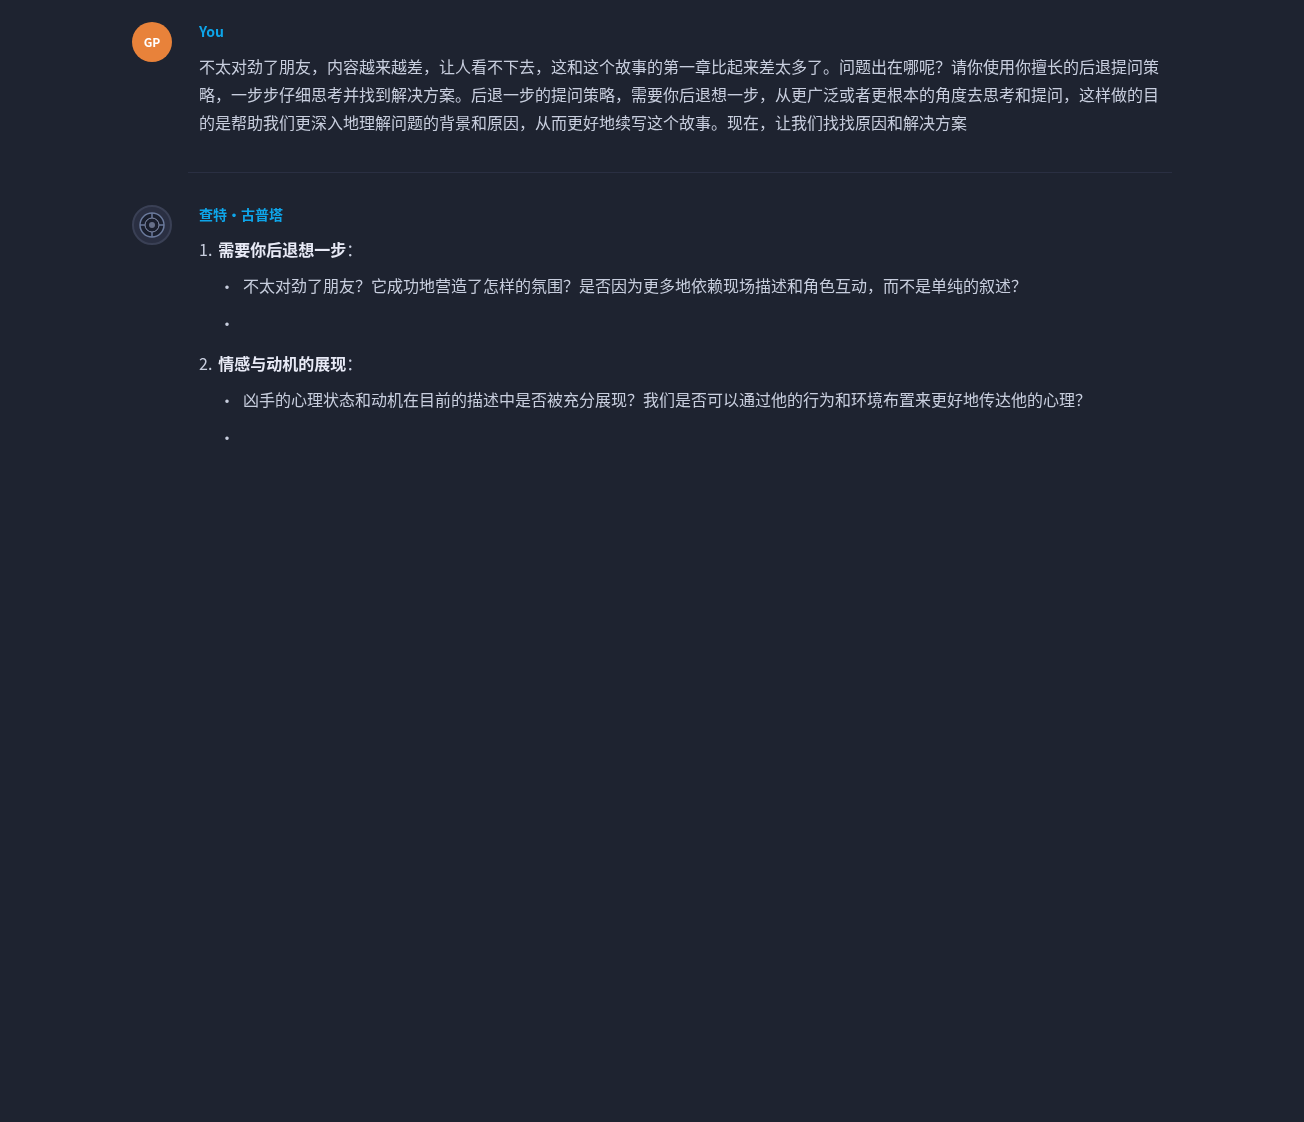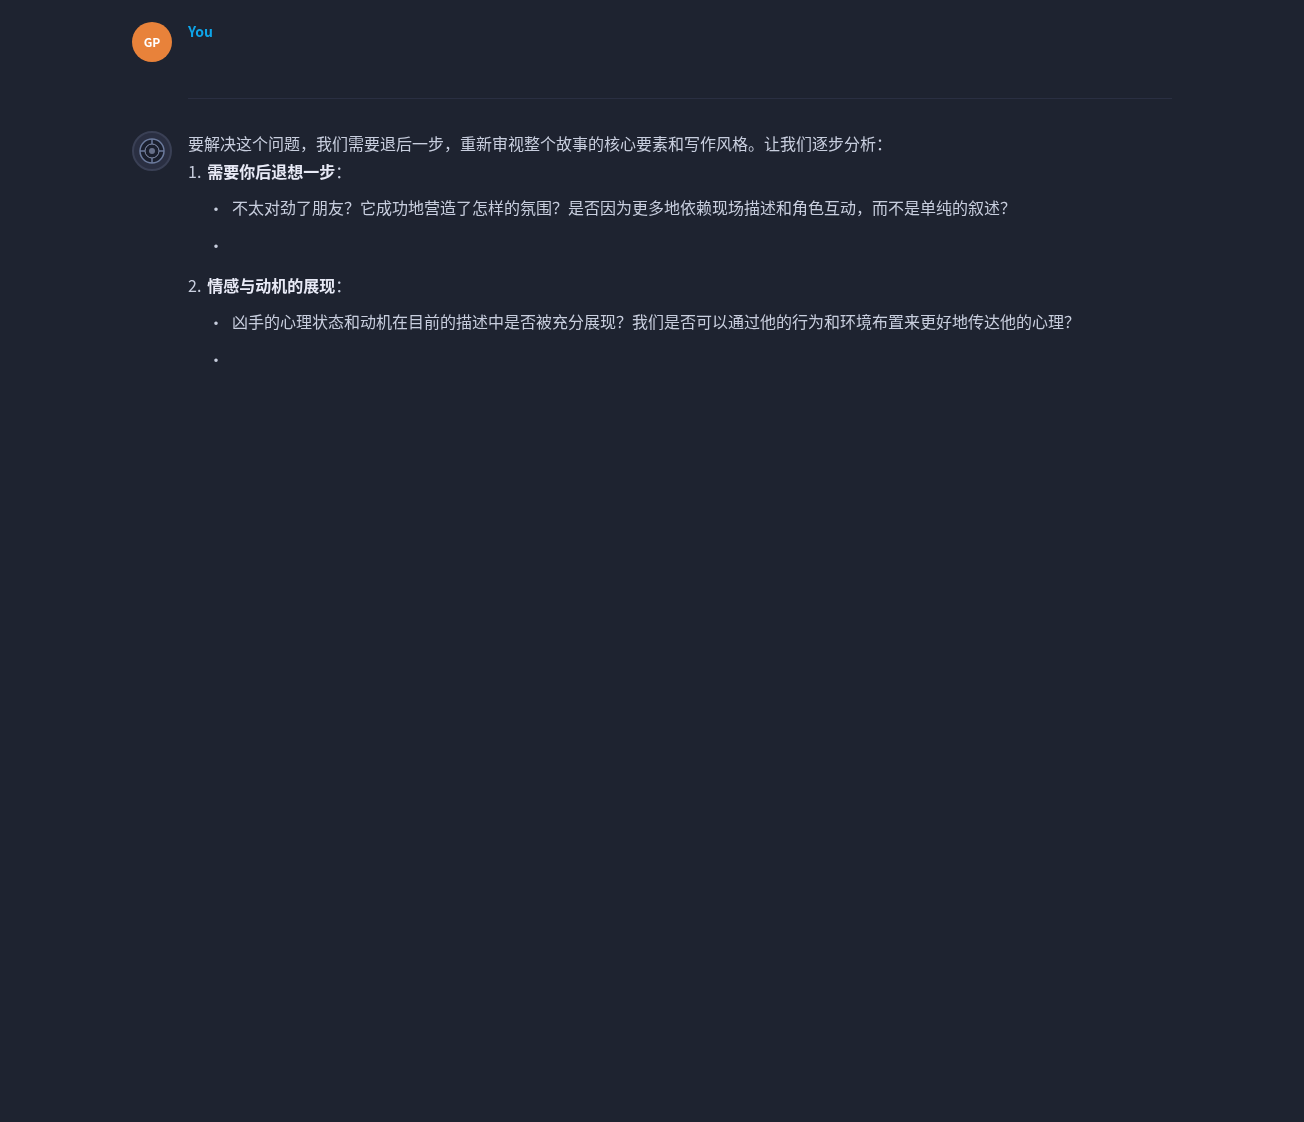--- a/index.html
+++ b/index.html
@@ -19,21 +19,21 @@
     }
 
     .chat-container {
       max-width: 1100px;
       margin: 0 auto;
       padding: 20px 30px;
     }
 
     .message {
       display: flex;
-      gap: 16px;
+      gap: 27px;
       margin-bottom: 36px;
       align-items: flex-start;
     }
 
     .avatar {
       width: 40px;
       height: 40px;
       border-radius: 50%;
       flex-shrink: 0;
       display: flex;
@@ -149,42 +149,43 @@
 <body>
 
 <div class="chat-container">
 
   <div class="message">
     <div class="avatar avatar-user">
       <span>GP</span>
     </div>
     <div class="message-content">
       <div class="message-sender">You</div>
+      <div class="message-text">不太对劲了朋友，内容越来越差，让人看不下去，这和这个故事的第一章比起来差太多了。问题出在哪呢？请你使用你擅长的后退提问策略，一步步仔细思考并找到解决方案。后退一步的提问策略，需要你后退想一步，从更广泛或者更根本的角度去思考和提问，这样做的目的是帮助我们更深入地理解问题的背景和原因，从而更好地续写这个故事。现在，让我们找找原因和解决方案</div>
     </div>
   </div>
 
   <div class="divider"></div>
 
   <div class="message">
     <div class="avatar avatar-ai">
       <div class="avatar-ai-inner">
         <svg class="ai-avatar-svg" viewBox="0 0 28 28" fill="none" xmlns="http://www.w3.org/2000/svg">
           <circle cx="14" cy="14" r="12" stroke="#6b7a9c" stroke-width="1.5" fill="#1a1f2e"></circle>
           <circle cx="14" cy="14" r="7" stroke="#8892b0" stroke-width="1" fill="none"></circle>
           <circle cx="14" cy="14" r="3" fill="#8892b0" opacity="0.7"></circle>
           <line x1="14" y1="2" x2="14" y2="7" stroke="#6b7a9c" stroke-width="1.5"></line>
           <line x1="14" y1="21" x2="14" y2="26" stroke="#6b7a9c" stroke-width="1.5"></line>
           <line x1="2" y1="14" x2="7" y2="14" stroke="#6b7a9c" stroke-width="1.5"></line>
           <line x1="21" y1="14" x2="26" y2="14" stroke="#6b7a9c" stroke-width="1.5"></line>
         </svg>
       </div>
     </div>
     <div class="message-content">
+      <div class="message-sender">查特·古普塔</div>
       <div class="message-text">
-        <span>要解决这个问题，我们需要退后一步，重新审视整个故事的核心要素和写作风格。让我们逐步分析：</span>
 
         <ol class="numbered-list">
 
           <li>
             <div class="numbered-item-header">
               <span class="num">1.</span>
               <span><strong class="bold-title">需要你后退想一步</strong><span>：</span></span>
             </div>
             <ul class="bullet-list">
               <li>

